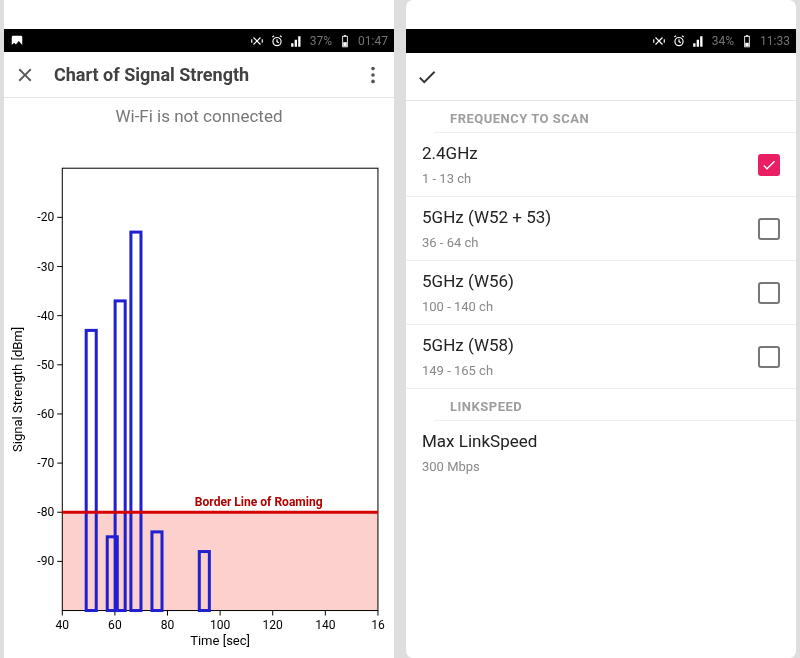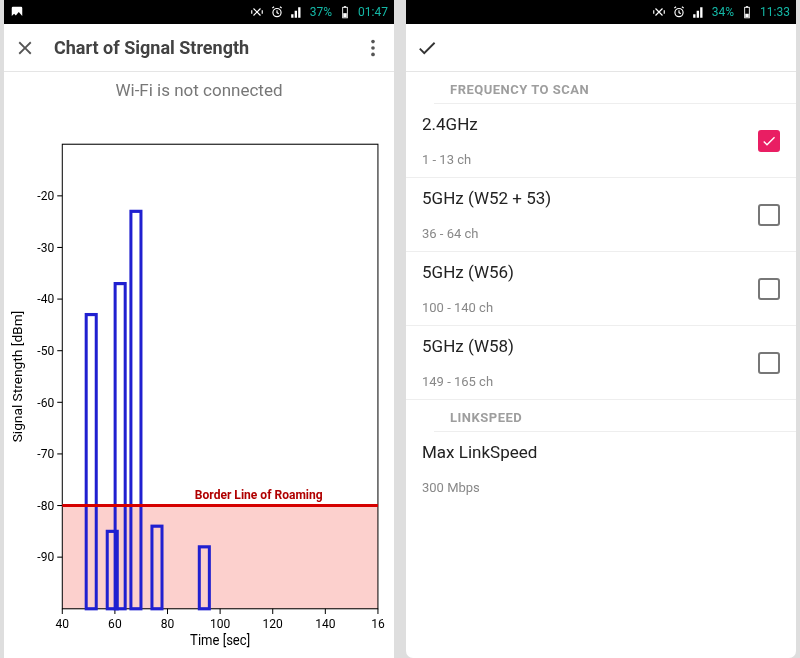--- a/index.html
+++ b/index.html
@@ -21,25 +21,26 @@
     display: flex;
     flex-direction: column;
   }
   .phone.left { left: 4px; }
   .phone.right { right: 4px; border-radius: 7px; }
 
   
   .statusbar {
     height: 24px;
     background: #000;
-    color: #14b8a6;
+    color: #737373;
     display: flex;
     align-items: center;
     padding: 0 6px;
     font-size: 12px;
+    margin-top: 29px;
   }
   .statusbar .sb-left { display: flex; gap: 6px; align-items: center; }
   .statusbar .sb-right { margin-left: auto; display: flex; gap: 6px; align-items: center; }
   .sb-icon svg { width: 14px; height: 14px; display: block; fill: #fff; }
   .sb-text { font-size: 12px; }
 
   
   .appbar {
     height: 48px;
     display: flex;
@@ -80,21 +81,21 @@
   }
   .setting-row {
     display: flex;
     align-items: center;
     padding: 10px 16px;
     border-bottom: 1px solid #eee;
     gap: 4px;
   }
   .setting-row .info { flex: 1; }
   .setting-row .title { font-size: 17px; color: #222; }
-  .setting-row .sub { font-size: 13px; color: #888; margin-top: 18px; }
+  .setting-row .sub { font-size: 13px; color: #888; margin-top: 8px; }
   .cbox {
     width: 22px; height: 22px;
     border: 2px solid #777;
     border-radius: 3px;
     display: flex; align-items: center; justify-content: center;
   }
   .cbox.checked { background: #E91E63; border-color: #E91E63; }
   .cbox.checked svg { width: 16px; height: 16px; display:block; }
 </style>
 </head>

